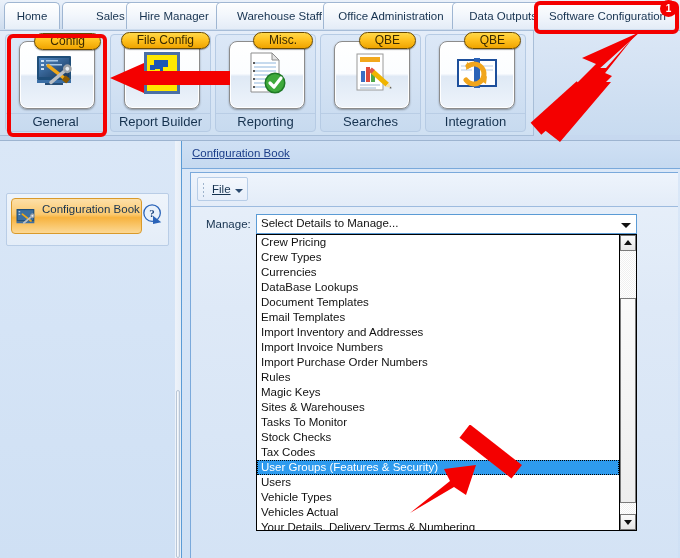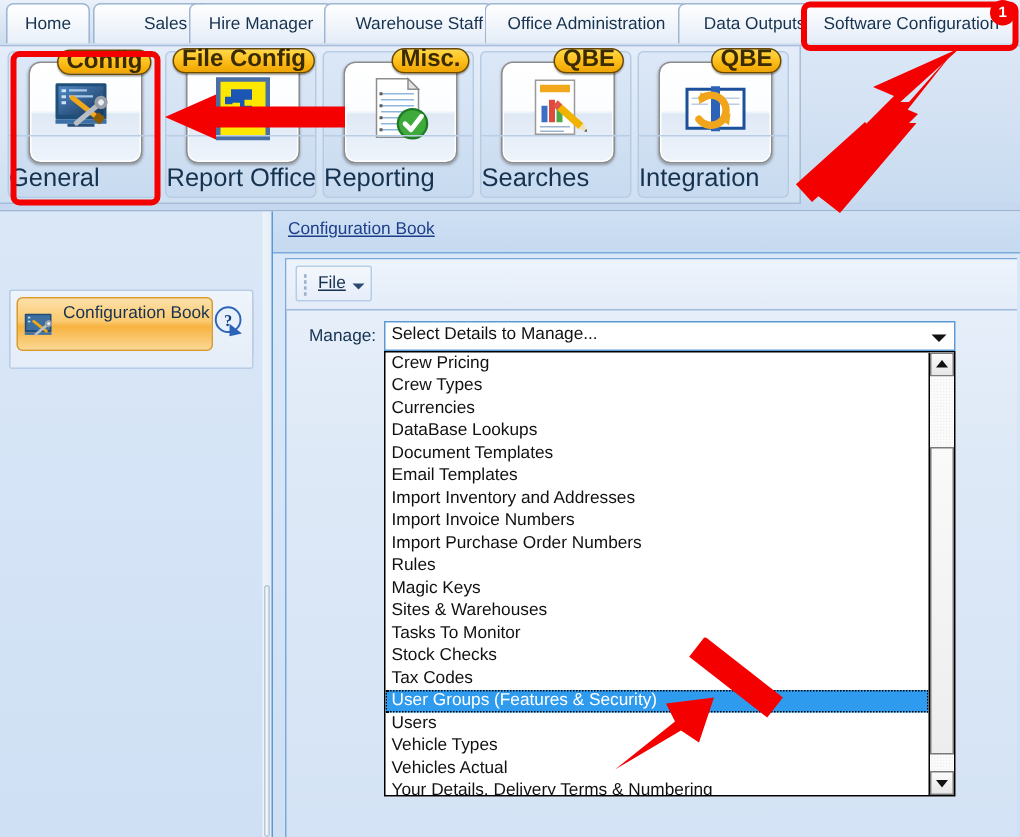--- a/index.html
+++ b/index.html
@@ -54,30 +54,30 @@
   }
   .bigbtn .face{
     position:absolute;left:13px;top:6px;width:74px;height:66px;
     border-radius:8px;
     background:linear-gradient(to bottom,#ffffff 0%, #fbfdff 48%, #dfe9f5 52%, #eef4fb 100%);
     border:1px solid #8c8c8c;
     box-shadow:0 1px 2px rgba(0,0,0,.35), inset 0 0 0 1px #ffffff;
   }
   .bigbtn .caption{
     position:absolute;left:0;bottom:2px;width:100%;
-    font-size:17px;color:#16324f;
-    border-top:1px solid #b9cde5;padding-top:18px;
+    text-align:center;font-size:13px;color:#16324f;
+    border-top:1px solid #b9cde5;padding-top:0;
     white-space:nowrap;overflow:hidden;
   }
   .badge{
     position:absolute;right:-1px;top:-3px;
     background:linear-gradient(to bottom,#ffd84a 0%, #ffc220 45%, #efa400 100%);
     border:1.5px solid #6b4a00;border-radius:9px;
-    font-size:16px;font-weight:bold;color:#3a2a00;
-    padding:0 5px;height:15px;line-height:14px;
+    font-size:12px;font-weight:normal;color:#3a2a00;
+    padding:0 15px;height:15px;line-height:14px;
     box-shadow:0 1px 1px rgba(0,0,0,.35);
     white-space:nowrap;
     z-index:4;
   }
   .ribbon-blank{
     position:absolute;left:534px;top:31px;right:0;height:104px;
     background:linear-gradient(to bottom,#dbe7f6 0%, #d2e1f3 50%, #c8dbf0 100%);
   }
 
   
@@ -303,21 +303,21 @@
             <svg width="40" height="44" viewBox="0 0 40 44">
               <rect x="2" y="1" width="36" height="42" fill="#4a6fa5"></rect>
               <rect x="5" y="4" width="30" height="36" fill="#ffe800"></rect>
               <path d="M12 9 h14 v7 h-5 v4 h5 v13 h-8 v-6 h-6 v-6 h6 v-3 h-6 z" fill="#1b56b5"></path>
               <rect x="8" y="14" width="5" height="5" fill="#1b56b5"></rect>
               <rect x="26" y="22" width="5" height="5" fill="#1b56b5"></rect>
             </svg>
           </span>
         </div>
         <div class="badge" style="right:0px;top:-3px;">File Config</div>
-        <div class="caption">Report Office</div>
+        <div class="caption">Report Builder</div>
       </div>
 
       <div class="bigbtn" style="left:215px;">
         <div class="face">
           <span class="icon-art">
             <svg width="42" height="44" viewBox="0 0 42 44">
               <path d="M5 2 h21 l7 7 v32 H5 z" fill="#ffffff" stroke="#8d8d8d" stroke-width="1"></path>
               <path d="M26 2 l7 7 h-7 z" fill="#e3e3e3" stroke="#8d8d8d" stroke-width="1"></path>
               <g stroke="#8fb6dd" stroke-width="1">
                 <line x1="8" y1="12" x2="30" y2="12"></line>

